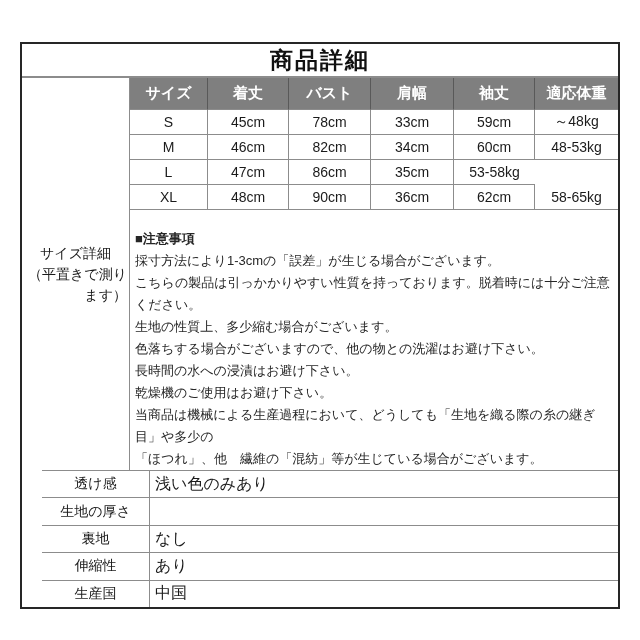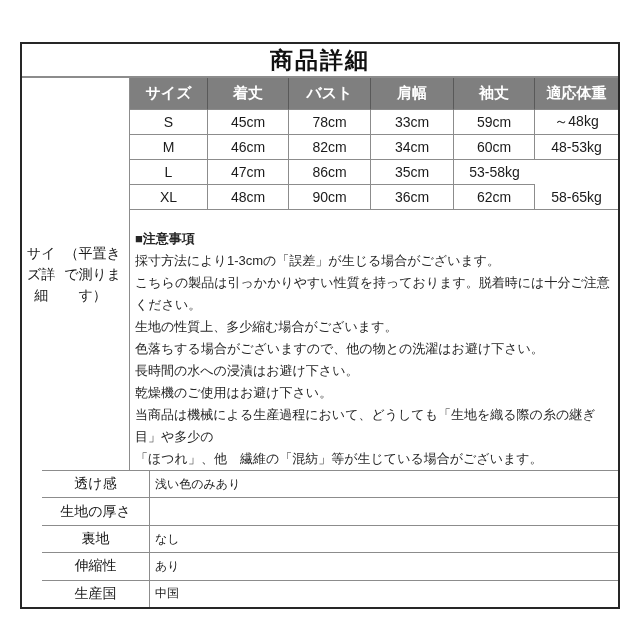--- a/index.html
+++ b/index.html
@@ -22,22 +22,22 @@
     border-bottom: 2px solid #8c8c8c;
     display: flex; align-items: center; justify-content: center;
     font-size: 23px; font-weight: 700; letter-spacing: 2px; color: #111;
   }
 
   
   .size-section { flex: 0 0 392px; display: flex; min-height: 0; }
   .left-label-cell {
     flex: 0 0 108px; width: 108px;
     border-right: 1px solid #8c8c8c;
-    display: flex; flex-direction: row; align-items: center; justify-content: center;
-    text-align: center; font-size: 14px; line-height: 21px; padding: 2px;
+    display: flex; flex-direction: column; align-items: center; justify-content: center;
+    text-align: right; font-size: 14px; line-height: 21px; padding: 2px;
     color: #1a1a1a;
   }
   .size-right { flex: 1; display: flex; flex-direction: column; min-width: 0; }
 
   .grid-row {
     display: grid;
     grid-template-columns: 78px 81px 82px 83px 81px 1fr;
   }
   .header-row { flex: 0 0 32px; height: 32px; }
   .header-cell {
@@ -72,21 +72,21 @@
   .spec-section { flex: 1; display: flex; flex-direction: column; padding-left: 20px; }
   .spec-row { flex: 1; display: flex; border-top: 1px solid #8c8c8c; min-height: 0; }
   .spec-label {
     flex: 0 0 108px; width: 108px;
     border-right: 1px solid #8c8c8c;
     display: flex; align-items: center; justify-content: center;
     font-size: 14px; color: #1a1a1a; text-align: center;
   }
   .spec-value {
     flex: 1; display: flex; align-items: center;
-    padding-left: 5px; font-size: 12px; color: #1a1a1a;
+    padding-left: 5px; font-size: 16px; color: #1a1a1a;
     overflow: hidden; white-space: nowrap;
   }
 </style>
 </head>
 <body>
 
 <div id="canvas">
   <div class="sheet">
 
     <div class="title-row">商品詳細</div>

